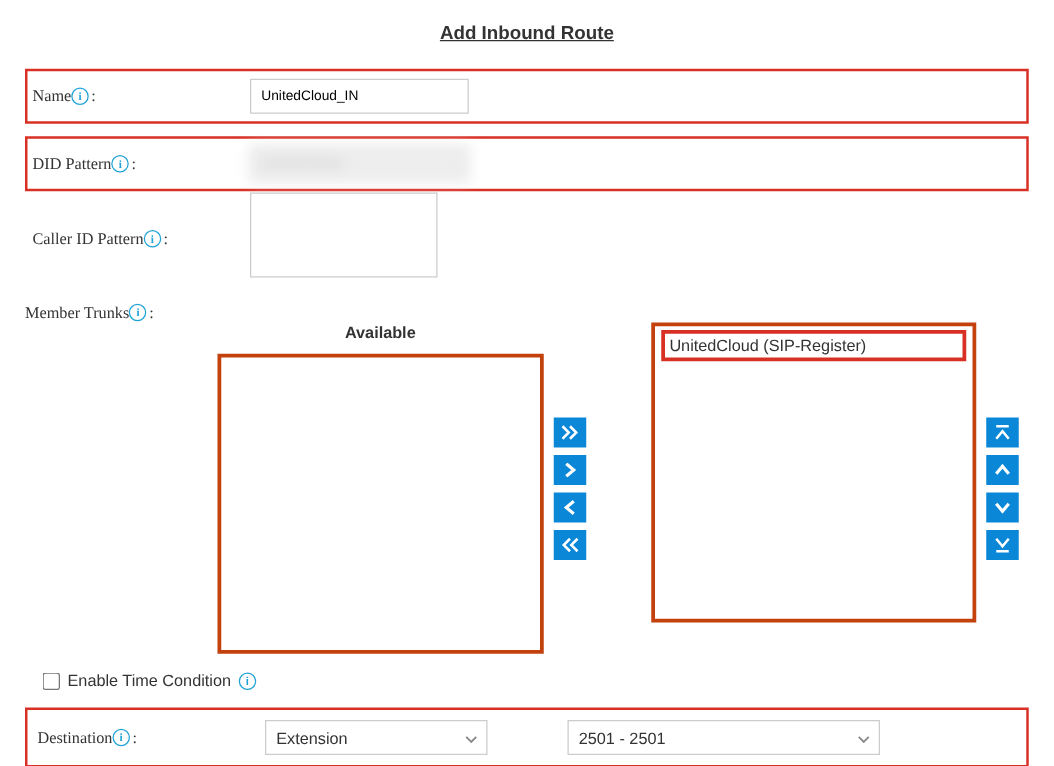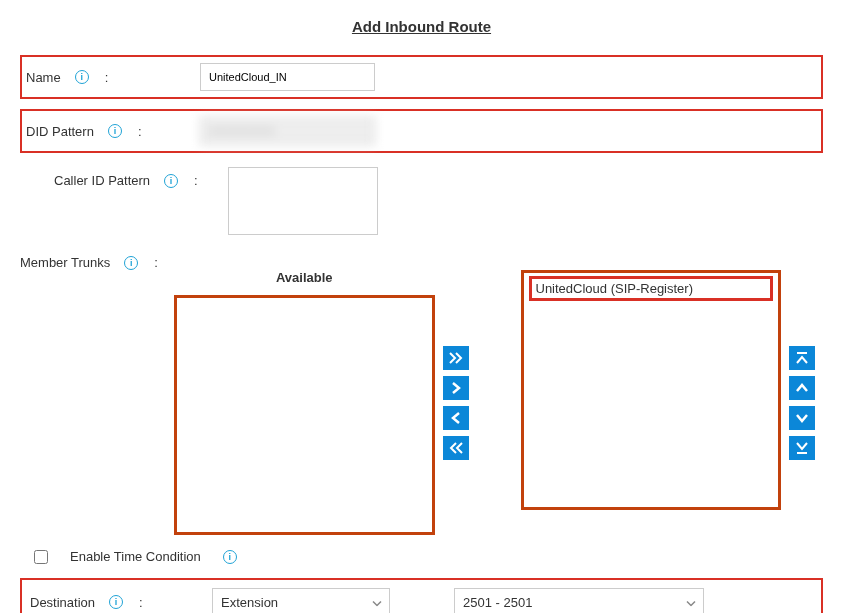--- a/index.html
+++ b/index.html
@@ -1,40 +1,40 @@
 <!DOCTYPE html>
 <html><head>
   <meta charset="utf-8">
   <style>
     * { box-sizing: border-box; margin: 0; padding: 0; }
     body { font-family: Arial, sans-serif; font-size: 13px; color: #333; padding: 10px 20px; width: 843px; }
     .title { text-align: center; font-weight: bold; font-size: 15px; margin: 8px 0 20px; text-decoration: underline; }
-    .form-row { display: flex; align-items: flex-start; margin-bottom: 14px; margin-left: 28px; }
-    .form-label { width: 180px; padding-top: 6px; display: flex; align-items: center; gap: 14px; }
+    .form-row { display: flex; align-items: center; margin-bottom: 14px; }
+    .form-label { width: 180px; padding-top: 6px; display: flex; align-items: center; gap: 0; font-family: Liberation Serif, serif; }
     .form-label span.colon { margin-left: 2px; }
     .info-icon { display: inline-flex; align-items: center; justify-content: center; width: 14px; height: 14px; border: 1.5px solid #1fa3d6; border-radius: 50%; color: #1fa3d6; font-size: 9px; font-weight: bold; font-style: normal; cursor: help; }
     .text-input { width: 175px; height: 28px; border: 1px solid #ccc; padding: 4px 8px; font-size: 11px; }
     .textarea { width: 150px; height: 68px; border: 1px solid #ccc; padding: 4px 8px; font-size: 13px; resize: none; }
     .highlighted { outline: 2px solid #d93025; outline-offset: -1px; }
     .highlight-wrap { border: 2px solid #d93025; padding: 6px 6px 6px 4px; display: flex; align-items: center; }
     .highlight-wrap .form-label { padding-top: 0; width: 174px;}
     .redacted { filter: blur(5px); color: #bbb; background: #eee; }
     .dual-list { display: flex; align-items: flex-start; gap: 0; margin-left: 110px; }
     .list-col { width: 313px; padding-left: 44px; }
     .list-title { text-align: center; font-weight: bold; margin-bottom: 10px; }
     .listbox { height: 240px; border: 3px solid #c2410c; overflow-y: scroll; padding: 2px; }
     .listbox::-webkit-scrollbar { width: 14px; }
     .listbox::-webkit-scrollbar-track { background: #f1f1f1; }
     .listbox::-webkit-scrollbar-thumb { background: #c1c1c1; }
     .list-item { padding: 4px 6px; cursor: pointer; }
     .list-item.highlighted { border: 2px solid #d93025; margin: 2px 4px; padding: 2px 4px; }
     .move-buttons, .order-buttons { display: flex; flex-direction: column; gap: 6px; justify-content: center; padding: 0 8px; align-self: center; }
     .move-btn { width: 26px; height: 24px; background: #0b87d8; border: none; display: flex; align-items: center; justify-content: center; cursor: pointer; }
     .move-btn svg { display: block; }
-    .checkbox-row { display: flex; align-items: center; gap: 22px; margin: 14px 0 14px 14px; }
+    .checkbox-row { display: flex; align-items: center; gap: 6px; margin: 14px 0 14px 14px; }
     .checkbox-row input { width: 14px; height: 14px; }
     .dest-row { border: 2px solid #d93025; padding: 8px; display: flex; align-items: center; gap: 12px; }
     .dest-row .form-label { width: 170px; padding-top: 0; }
     .select { width: 178px; height: 28px; border: 1px solid #ccc; background: #fff; padding: 4px 24px 4px 8px; font-size: 13px; appearance: none; position: relative; display: flex; align-items: center; justify-content: space-between; cursor: pointer; }
     .select-wrap { position: relative; display: inline-block; }
     .select-wrap .caret { position: absolute; right: 8px; top: 50%; transform: translateY(-50%); color: #888; pointer-events: none; }
     .wide-select { width: 250px; }
     .mt-row { display: flex; align-items: center; }
   </style>
 </head>
@@ -44,21 +44,21 @@
 
 <div class="highlight-wrap" style="margin-bottom:10px;">
   <label class="form-label">
     <span>Name</span>
     <i class="info-icon">i</i>
     <span class="colon">:</span>
   </label>
   <input class="text-input" type="text" value="UnitedCloud_IN" style="">
 </div>
 
-<div class="highlight-wrap" style="margin-bottom:14px;">
+<div class="highlight-wrap" style="margin-bottom:1px;">
   <label class="form-label">
     <span>DID Pattern</span>
     <i class="info-icon">i</i>
     <span class="colon">:</span>
   </label>
   <input class="text-input redacted" type="text" value="XXXXXXXXX" style="">
 </div>
 
 <div class="form-row">
   <label class="form-label" style="padding-left:6px;">

